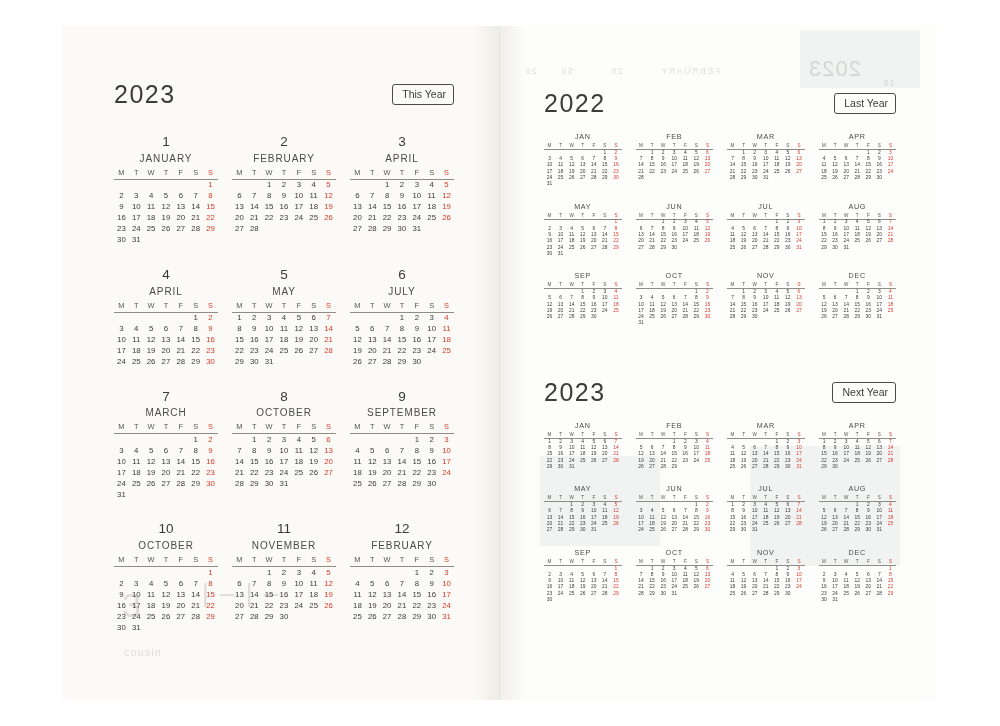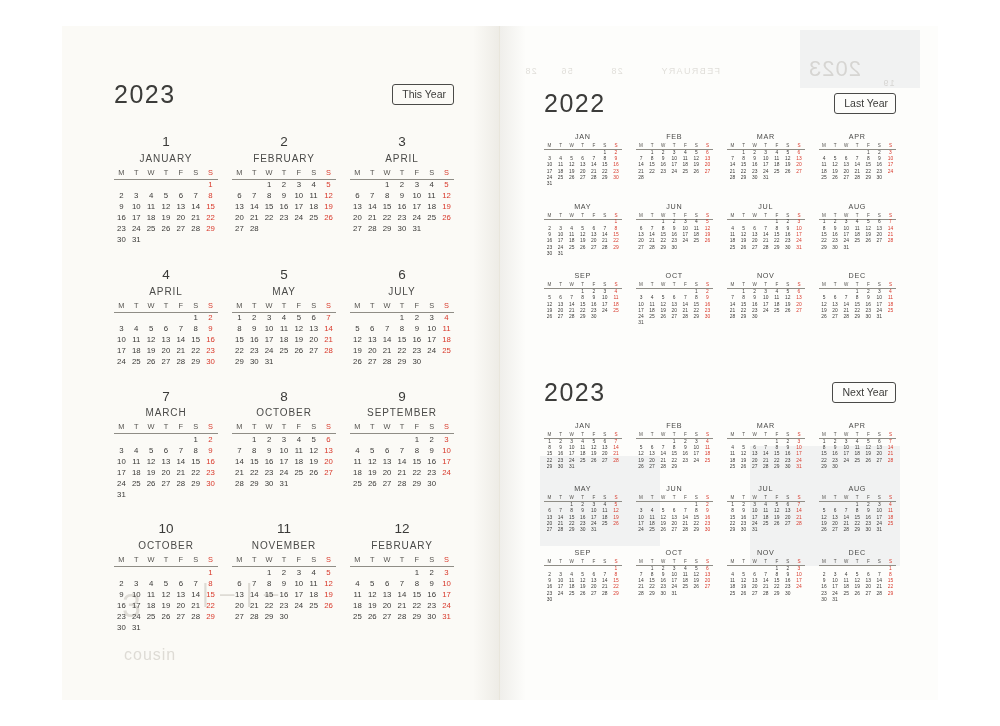--- a/index.html
+++ b/index.html
@@ -189,21 +189,21 @@
     position: absolute;
     color: rgba(120,110,95,0.22);
     font-size: 34px;
     letter-spacing: 2px;
     pointer-events: none;
     user-select: none;
   }
   .ghost-small {
     position: absolute;
     color: rgba(120,110,95,0.22);
-    font-size: 16px;
+    font-size: 11px;
     letter-spacing: 1px;
     pointer-events: none;
     user-select: none;
   }
   
   .ghost-mirror {
     position: absolute;
     transform: scaleX(-1);
     color: rgba(110,100,85,0.20);
     pointer-events: none;

